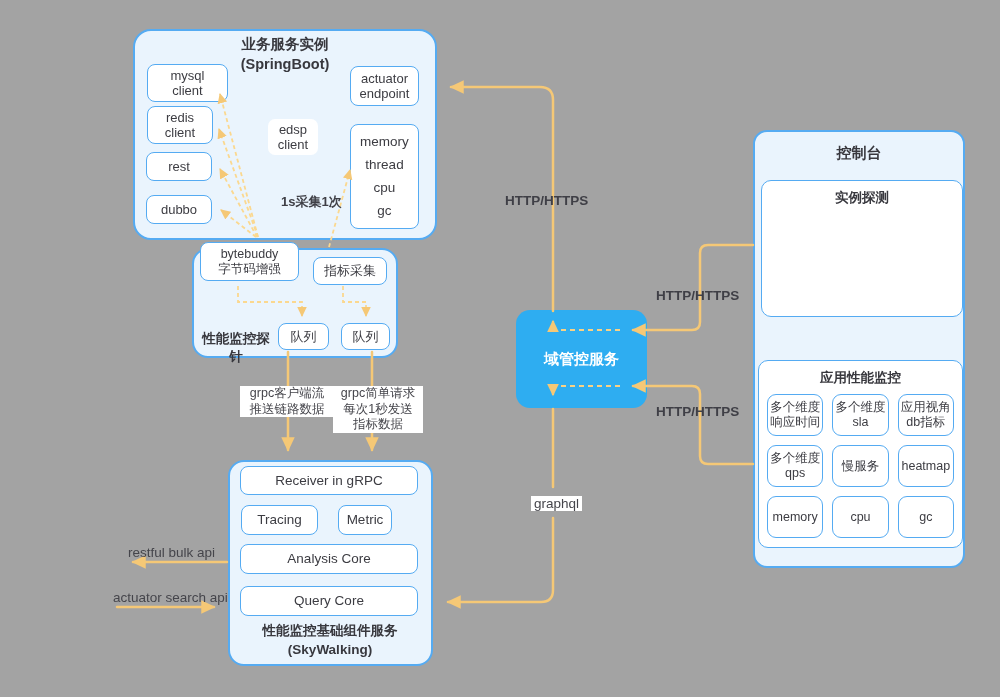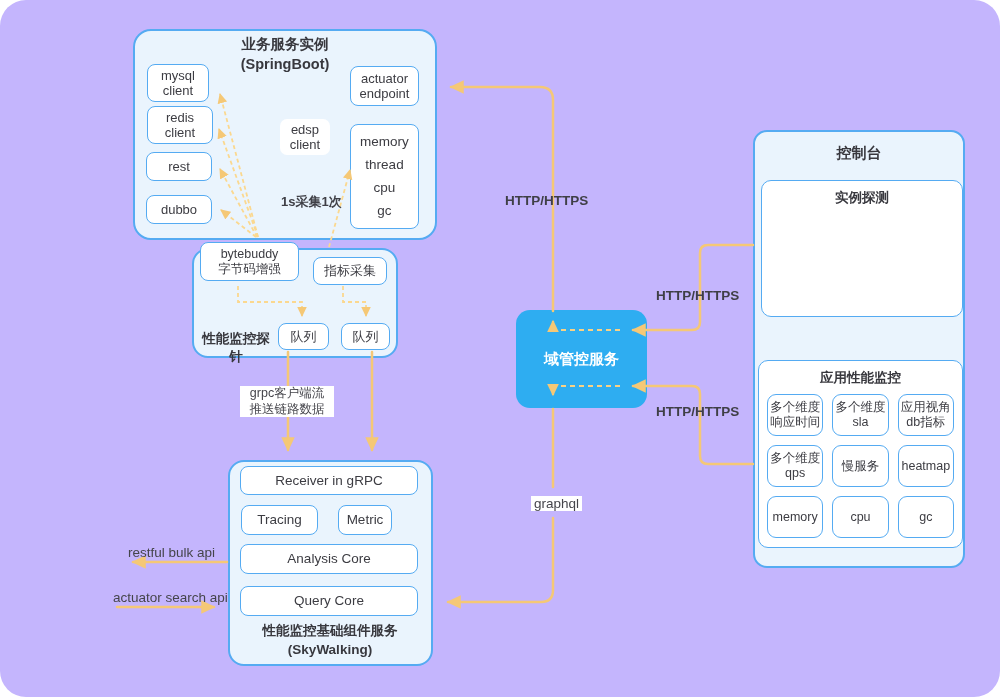--- a/index.html
+++ b/index.html
@@ -1,18 +1,18 @@
 <!DOCTYPE html>
 <html><head>
 <meta charset="utf-8">
 <style>
   html,body{margin:0;padding:0;background:#fff;}
   #stage{
-    position:relative;width:1000px;height:697px;background:#c4b5fd;overflow:hidden;
-    font-family:"Liberation Sans","DejaVu Sans",sans-serif;color:#3c3c42;border-radius:26px;
+    position:relative;width:1000px;height:697px;background:#a3a3a3;overflow:hidden;
+    font-family:"Liberation Sans","DejaVu Sans",sans-serif;color:#3c3c42;
   }
   .abs{position:absolute;box-sizing:border-box;}
   .panel{
     background:#eaf4fd;border:2px solid #55abf2;border-radius:18px;z-index:1;
   }
   .node{
     background:#ffffff;border:1.5px solid #55abf2;border-radius:8px;z-index:2;
     display:flex;align-items:center;justify-content:center;text-align:center;
     white-space:pre-line;font-size:13px;line-height:1.18;color:#3c3c42;
   }
@@ -39,28 +39,28 @@
 </style>
 </head>
 <body>
 
 <div id="stage">
 
   <div class="abs panel" style="left:133px;top:29px;width:304px;height:211px;"></div>
   <div class="abs title" style="left:195px;top:35px;width:180px;font-size:14.5px;line-height:1.35;">业务服务实例
 (SpringBoot)</div>
 
-  <div class="abs node" style="left:147px;top:64px;width:62px;height:38px;">mysql
+  <div class="abs node" style="left:147px;top:64px;width:81px;height:38px;">mysql
 client</div>
   <div class="abs node" style="left:147px;top:106px;width:66px;height:38px;">redis
 client</div>
   <div class="abs node" style="left:146px;top:152px;width:66px;height:29px;">rest</div>
   <div class="abs node" style="left:146px;top:195px;width:66px;height:29px;">dubbo</div>
 
-  <div class="abs node" style="left:268px;top:119px;width:50px;height:36px;border:none;border-radius:7px;z-index:2;margin-left:12px;">edsp
+  <div class="abs node" style="left:268px;top:119px;width:50px;height:36px;border:none;border-radius:7px;z-index:2;">edsp
 client</div>
 
   <div class="abs node" style="left:350px;top:66px;width:69px;height:40px;">actuator
 endpoint</div>
 
   <div class="abs node" style="left:350px;top:124px;width:69px;height:105px;flex-direction:column;justify-content:space-around;font-size:13.5px;padding:6px 0;">
     <span>memory</span>
     <span>thread</span>
     <span>cpu</span>
     <span>gc</span>
@@ -146,16 +146,19 @@
     <path class="fan" d="M 238 286 L 238 302 L 302 302 L 302 316" marker-end="url(#ah)"></path>
     <path class="fan" d="M 343 286 L 343 302 L 366 302 L 366 316" marker-end="url(#ah)"></path>
   </svg>
 
   <div class="abs lbl" style="left:505px;top:193px;font-size:13.5px;font-weight:bold;color:#3f3f46;">HTTP/HTTPS</div>
   <div class="abs lbl" style="left:656px;top:288px;font-size:13.5px;font-weight:bold;color:#3f3f46;">HTTP/HTTPS</div>
   <div class="abs lbl" style="left:656px;top:404px;font-size:13.5px;font-weight:bold;color:#3f3f46;">HTTP/HTTPS</div>
   <div class="abs lbl halo" style="left:531px;top:496px;font-size:13.5px;padding:0 3px;">graphql</div>
   <div class="abs lbl halo" style="left:240px;top:386px;width:94px;font-size:12.5px;line-height:1.25;text-align:center;">grpc客户端流
 推送链路数据</div>
+  <div class="abs lbl halo" style="left:333px;top:386px;width:90px;font-size:12.5px;line-height:1.25;text-align:center;">grpc简单请求
+每次1秒发送
+指标数据</div>
   <div class="abs lbl" style="left:128px;top:545px;font-size:13.5px;">restful bulk api</div>
   <div class="abs lbl" style="left:113px;top:590px;font-size:13.5px;">actuator search api</div>
 
 </div>
 
 </body></html>

